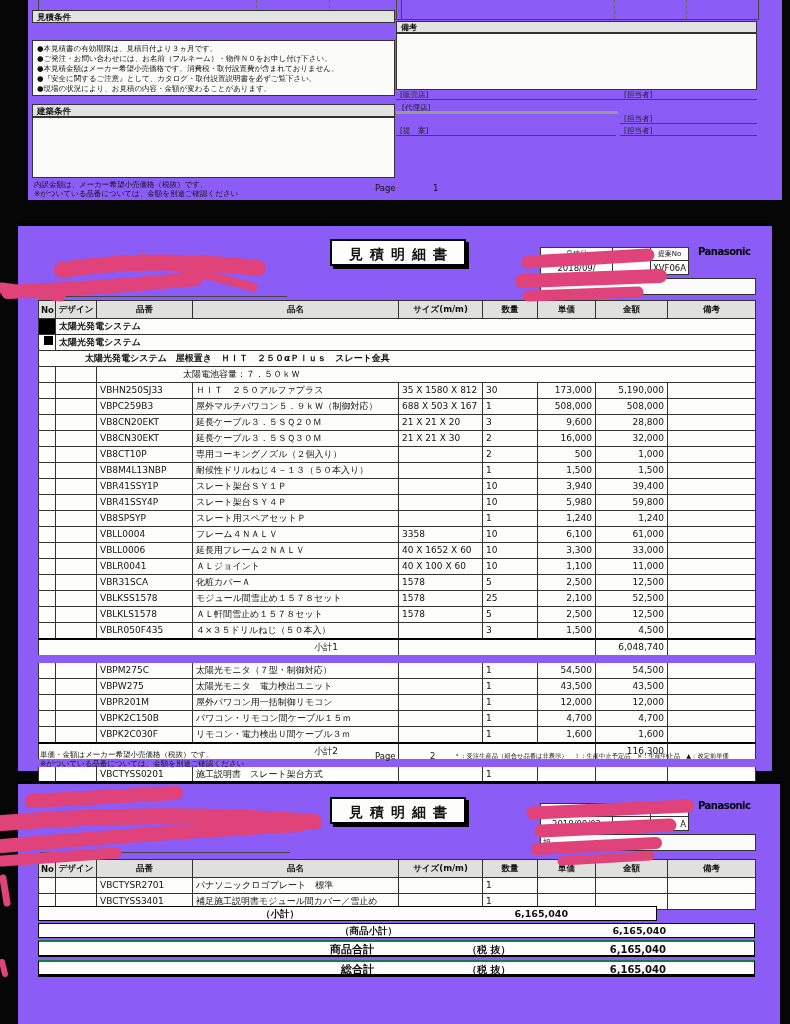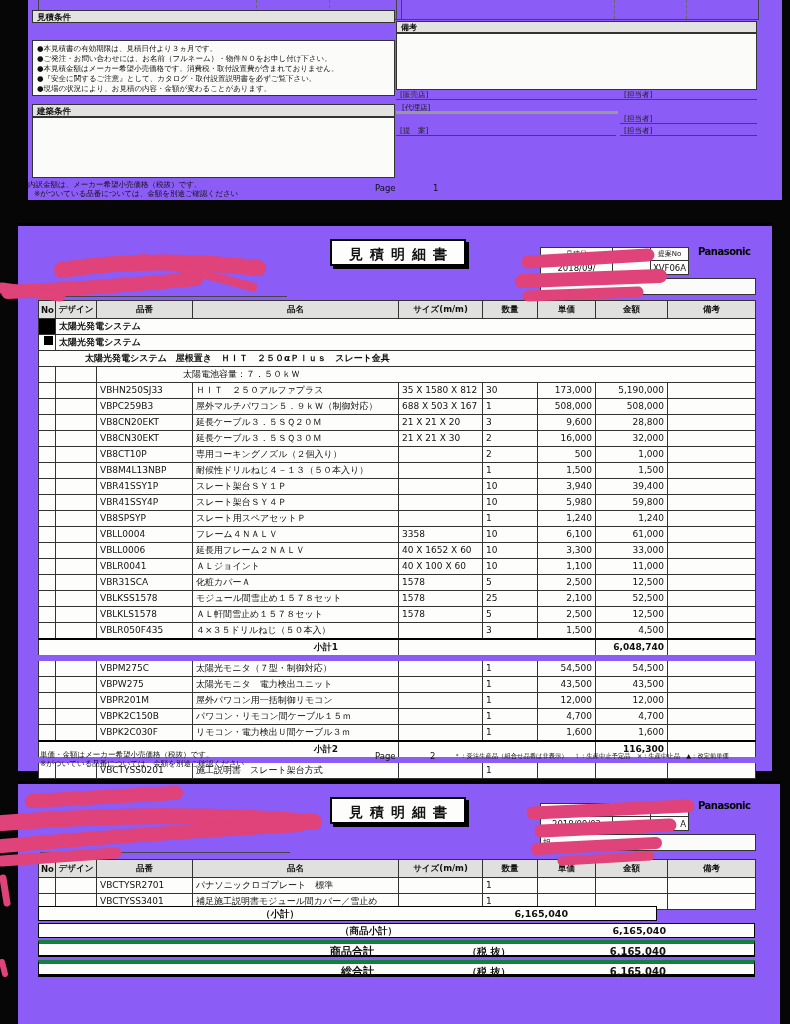--- a/index.html
+++ b/index.html
@@ -24,26 +24,26 @@
   
   .qtable{position:absolute;border-collapse:collapse;table-layout:fixed;background:#fdfdfc;border:1.5px solid #000;}
   .qtable th{border:1px solid #333;background:#e0e0de;font-weight:bold;font-size:8.5px;height:17px;padding:0 2px;overflow:hidden;white-space:nowrap;}
   .qtable td{border:1px solid #333;font-size:9px;padding:0 3px;height:15px;line-height:13px;overflow:hidden;white-space:nowrap;}
   .c{text-align:left}.r{text-align:right}
   .code{font-size:8.5px}
   .sz{font-size:8px}
   .b{font-weight:bold}
   .blackcell{background:#000;}
   .sq{display:inline-block;width:9px;height:9px;background:#000;margin-left:2px;}
-  tr.strow td{border-top:2px solid #000;border-bottom:6px solid #8b5cf6;font-weight:bold;}
+  tr.strow td{border-top:2px solid #000;border-bottom:8px solid #8b5cf6;font-weight:normal;}
   .stlabel{text-align:right;padding-right:60px !important;font-size:9.5px;}
   .stamt{text-align:right;font-size:9.5px;}
   
   .tbox{position:absolute;border:1px solid #000;background:#fdfdfc;box-sizing:border-box;}
-  .tbox.hv{border-top:4px solid #15803d;border-bottom:2px solid #000;}
+  .tbox.hv{border-top:2px solid #15803d;border-bottom:2px solid #000;}
   .tbox span{position:absolute;top:0;line-height:14px;font-weight:bold;}
   svg.redact{position:absolute;left:0;top:0;z-index:50;pointer-events:none;}
 </style>
 </head>
 <body>
 
 <div class="page" style="left:28px;top:0;width:754px;height:200px;">
   <div class="pbox" style="left:10px;top:0;width:362px;height:19px;">
     <div class="dash" style="left:217px;"></div>
     <div class="dash" style="left:290px;"></div>
@@ -76,21 +76,21 @@
   <div class="ul" style="left:592px;top:123px;width:137px;"></div>
 
   <div class="abs lbl" style="left:372px;top:126px;">[提　案]</div>
   <div class="abs lbl" style="left:596px;top:126px;">[担当者]</div>
   <div class="ul" style="left:368px;top:135px;width:220px;"></div>
   <div class="ul" style="left:592px;top:135px;width:137px;"></div>
 
   <div class="bar" style="left:4px;top:104px;width:363px;height:13px;">建築条件</div>
   <div class="wbox" style="left:4px;top:117px;width:363px;height:61px;"></div>
 
-  <div class="note" style="left:0;top:180px;">内訳金額は、メーカー希望小売価格（税抜）です。</div>
+  <div class="note" style="left:6px;top:180px;">内訳金額は、メーカー希望小売価格（税抜）です。</div>
   <div class="note" style="left:6px;top:189px;">※がついている品番については、金額を別途ご確認ください</div>
   <div class="abs" style="left:347px;top:183px;font-size:8.5px;">Page</div>
   <div class="abs" style="left:405px;top:183px;font-size:8.5px;">1</div>
 </div>
 
 <div class="page" style="left:18px;top:223px;width:754px;height:545px;border-top:3px solid #000;">
   <div class="titlebox" style="left:312px;top:13px;">見積明細書</div>
 
   <table class="dtable" style="left:522px;top:21px;width:148px;">
     <colgroup>

